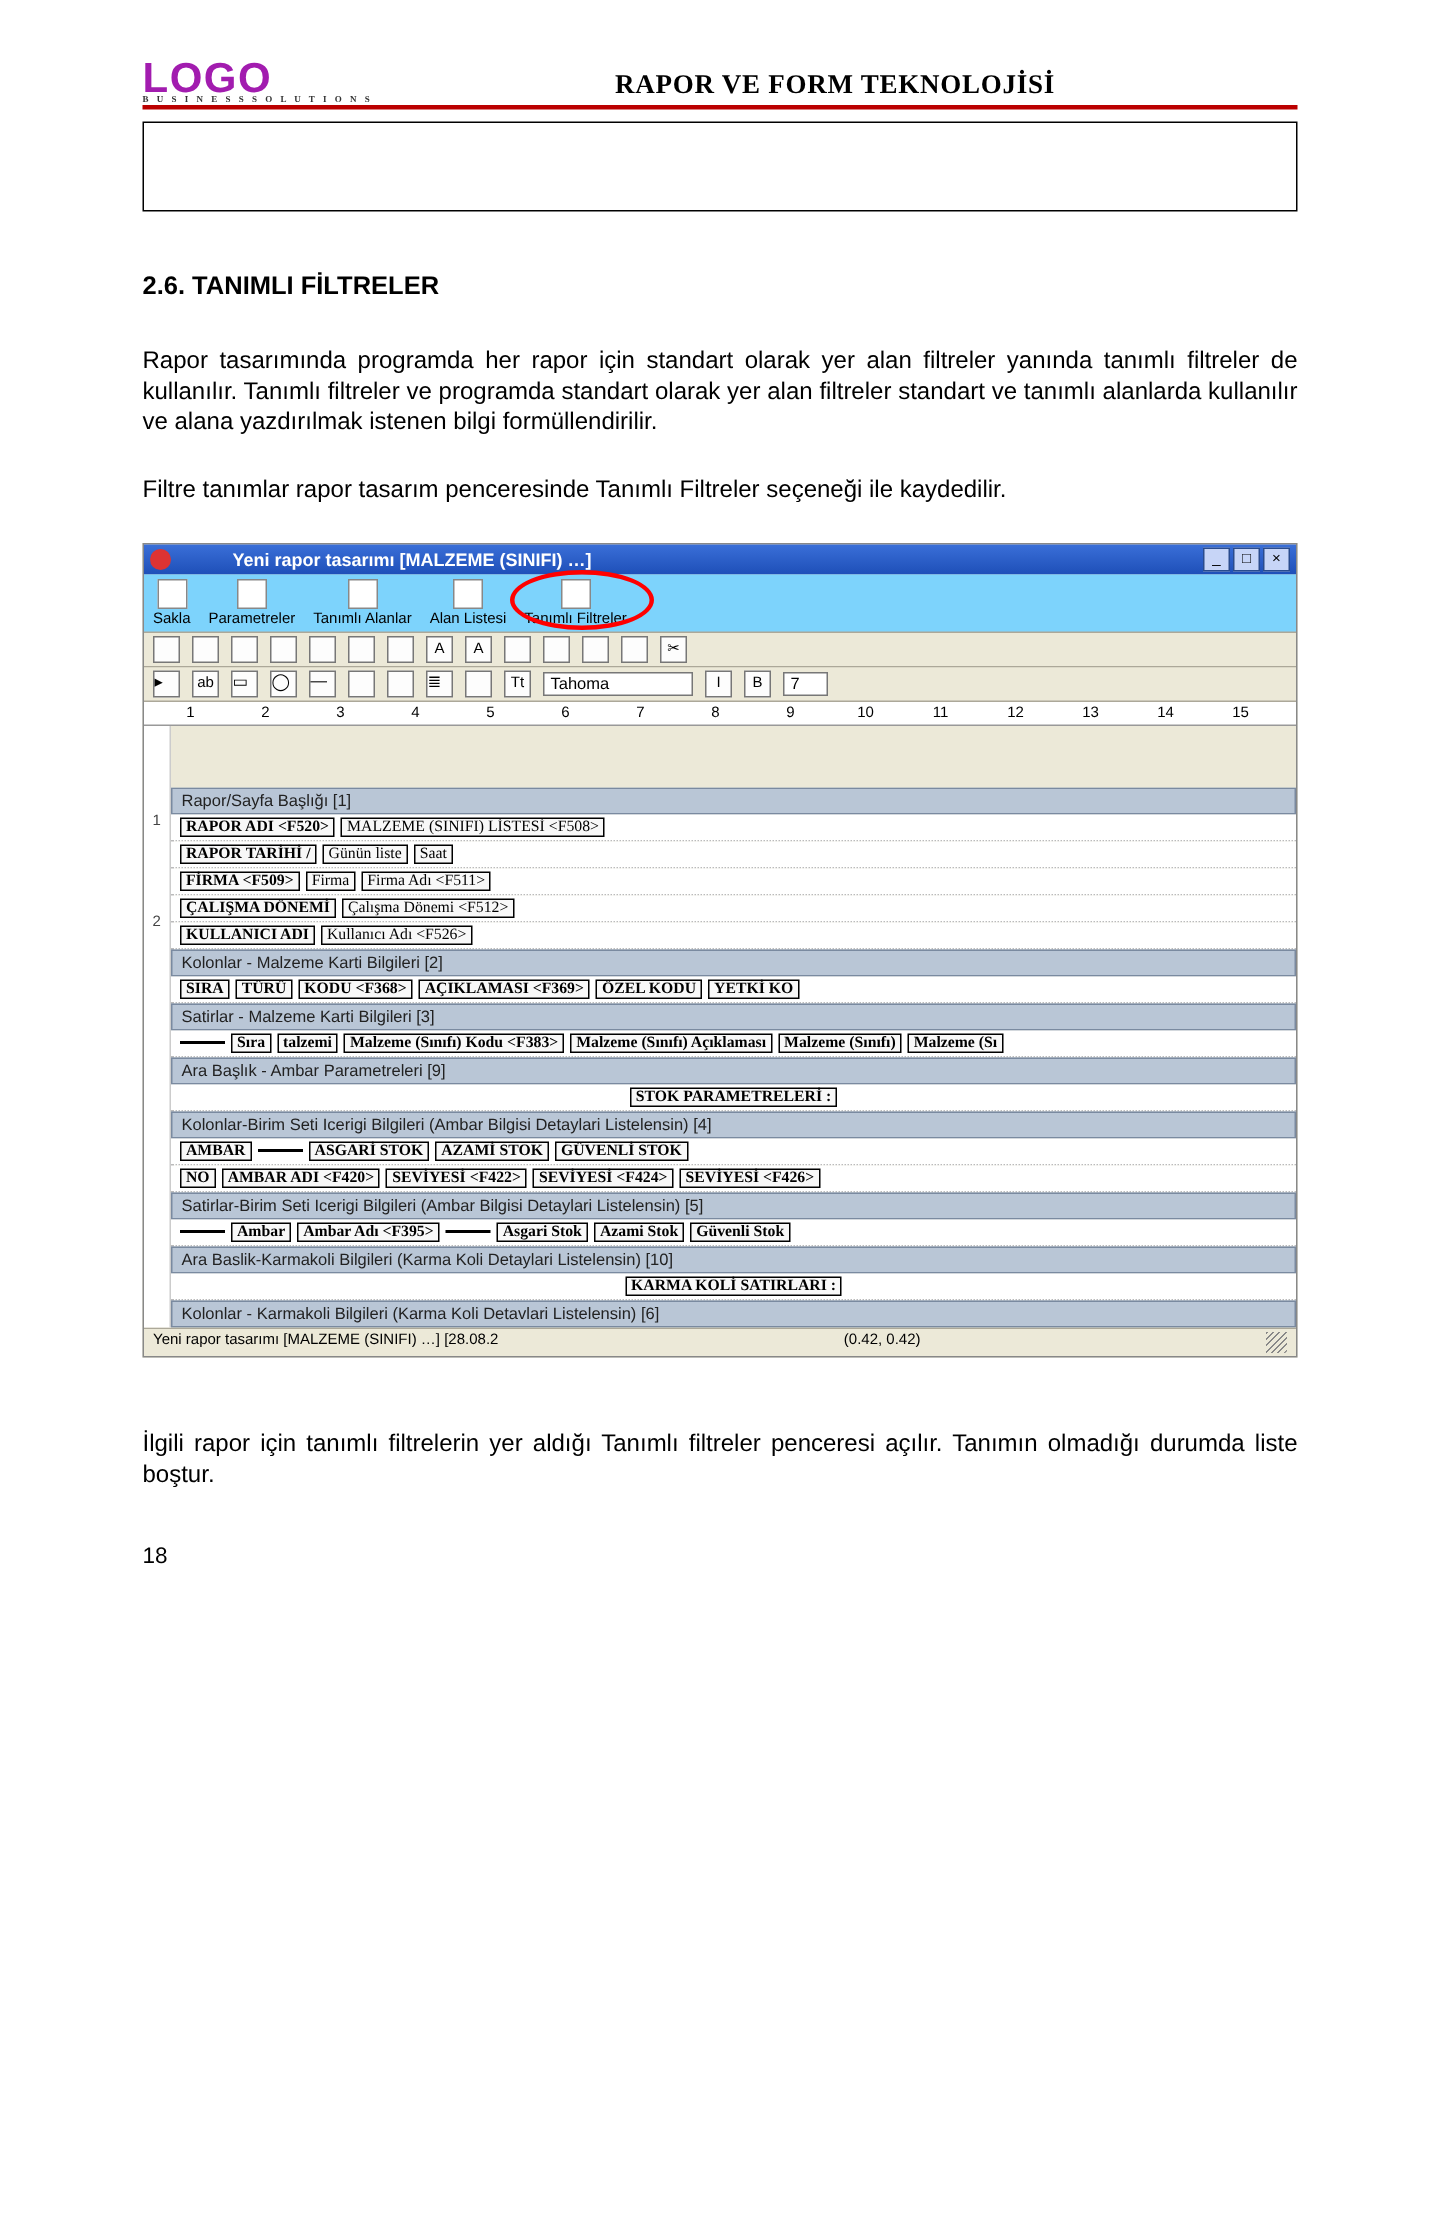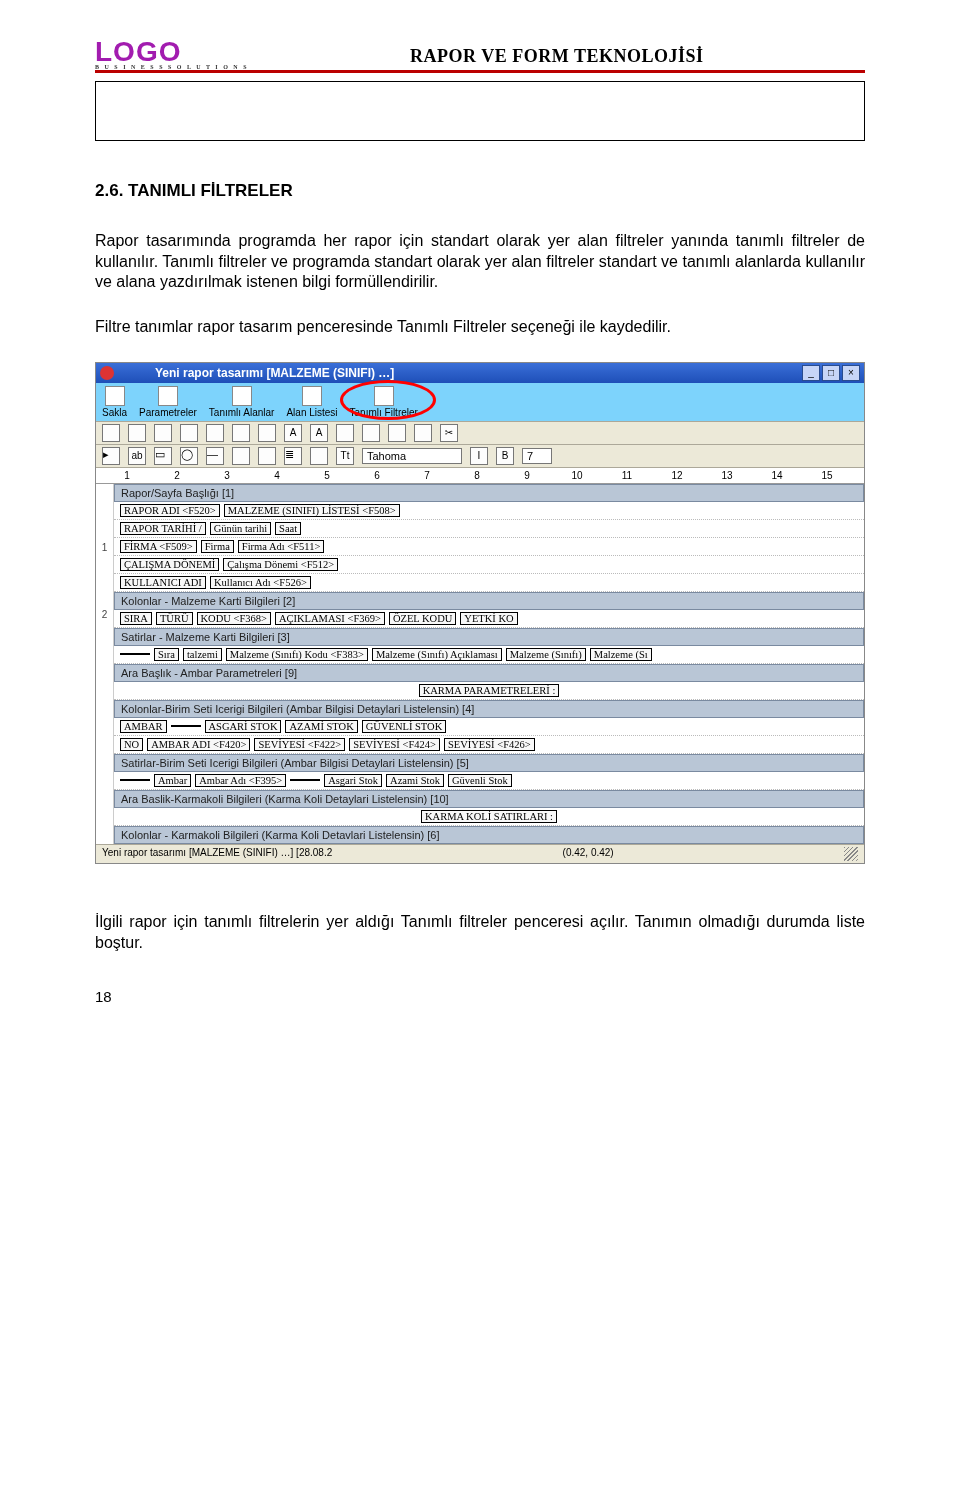--- a/index.html
+++ b/index.html
@@ -32,29 +32,29 @@
   .circled::before { content:""; position:absolute; left:-10px; top:-6px; width:90px; height:34px; border:3px solid red; border-radius:50%/50%; pointer-events:none; }
 
   .toolrow { background:#ece9d8; border-bottom:1px solid #aca899; padding:2px 6px; display:flex; align-items:center; gap:8px; }
   .ticon { width:18px; height:18px; border:1px solid #777; background:#fdfdfd; display:inline-block; }
   .ticon.txt { font-size:10px; text-align:center; line-height:16px; }
   .ruler { background:#fff; border-bottom:1px solid #999; padding:2px 6px; display:flex; }
   .ruler span { font-size:10px; width:50px; text-align:center; }
 
   .section-band { background:#b9c6d6; border:1px solid #7a8aa0; padding:2px 6px; font-size:11px; color:#222; }
   .design-row { background:#fff; border-bottom:1px dotted #bbb; display:flex; align-items:center; padding:1px 4px; }
-  .field { border:1px solid #000; background:#f8f8f8; font-size:10.5px; font-weight:normal; font-family:"Times New Roman",serif; padding:0 3px; margin:1px 2px; white-space:nowrap; }
+  .field { border:1px solid #000; background:#f8f8f8; font-size:10.5px; font-weight:bold; font-family:"Times New Roman",serif; padding:0 3px; margin:1px 2px; white-space:nowrap; }
   .field.lt { font-weight:normal; }
   .field.blank { min-width:30px; }
   .design-scroll { overflow-x:hidden; }
   .design-hrow { display:flex; }
   .design-hrow .field { font-family:"Times New Roman",serif; }
   .bars { display:flex; align-items:stretch; }
   .vruler { width:18px; background:#fff; border-right:1px solid #ccc; font-size:10px; display:flex; flex-direction:column; align-items:center; padding-top:30px; gap:28px; color:#444; }
-  .sheet { flex:1; }
+  .sheet { flex:1;margin-top:41px; }
 
   .statusbar { background:#ece9d8; border-top:1px solid #aca899; padding:2px 6px; display:flex; justify-content:space-between; font-size:10px; }
   .resize { width:14px; height:14px; background:repeating-linear-gradient(135deg,#888,#888 1px,transparent 1px,transparent 3px); border-bottom-right-radius:2px;}
 
   .page-num { font-family: Arial, sans-serif; font-size: 15px; text-align: left; margin-top: 34px; }
 </style>
 </head>
 <body>
 
 <div class="page">
@@ -166,21 +166,21 @@
           <div></div>
         </div>
       <div class="sheet design-scroll" id="sheet">
           <div class="section-band">Rapor/Sayfa Başlığı [1]</div>
           <div class="design-row">
             <span class="field">RAPOR ADI &lt;F520&gt;</span>
             <span class="field lt">MALZEME (SINIFI) LİSTESİ &lt;F508&gt;</span>
           </div>
           <div class="design-row">
             <span class="field">RAPOR TARİHİ /</span>
-            <span class="field lt">Günün tarihi</span>
+            <span class="field lt">Günün liste</span>
             <span class="field lt">Saat</span>
           </div>
           <div class="design-row">
             <span class="field">FİRMA &lt;F509&gt;</span>
             <span class="field lt">Firma</span>
             <span class="field lt">Firma Adı &lt;F511&gt;</span>
           </div>
           <div class="design-row">
             <span class="field">ÇALIŞMA DÖNEMİ</span>
             <span class="field lt">Çalışma Dönemi &lt;F512&gt;</span>
@@ -203,21 +203,21 @@
             <span class="field blank"></span>
             <span class="field">Sıra</span>
             <span class="field">talzemi</span>
             <span class="field">Malzeme (Sınıfı) Kodu &lt;F383&gt;</span>
             <span class="field">Malzeme (Sınıfı) Açıklaması</span>
             <span class="field">Malzeme (Sınıfı)</span>
             <span class="field">Malzeme (Sı</span>
           </div>
           <div class="section-band">Ara Başlık - Ambar Parametreleri [9]</div>
           <div class="design-row" style="justify-content: center;">
-            <span class="field">KARMA PARAMETRELERİ :</span>
+            <span class="field">STOK PARAMETRELERİ :</span>
           </div>
           <div class="section-band">Kolonlar-Birim Seti Icerigi Bilgileri (Ambar Bilgisi Detaylari Listelensin) [4]</div>
           <div class="design-row design-hrow">
             <span class="field">AMBAR</span>
             <span class="field blank"></span>
             <span class="field">ASGARİ STOK</span>
             <span class="field">AZAMİ STOK</span>
             <span class="field">GÜVENLİ STOK</span>
           </div>
           <div class="design-row design-hrow">

